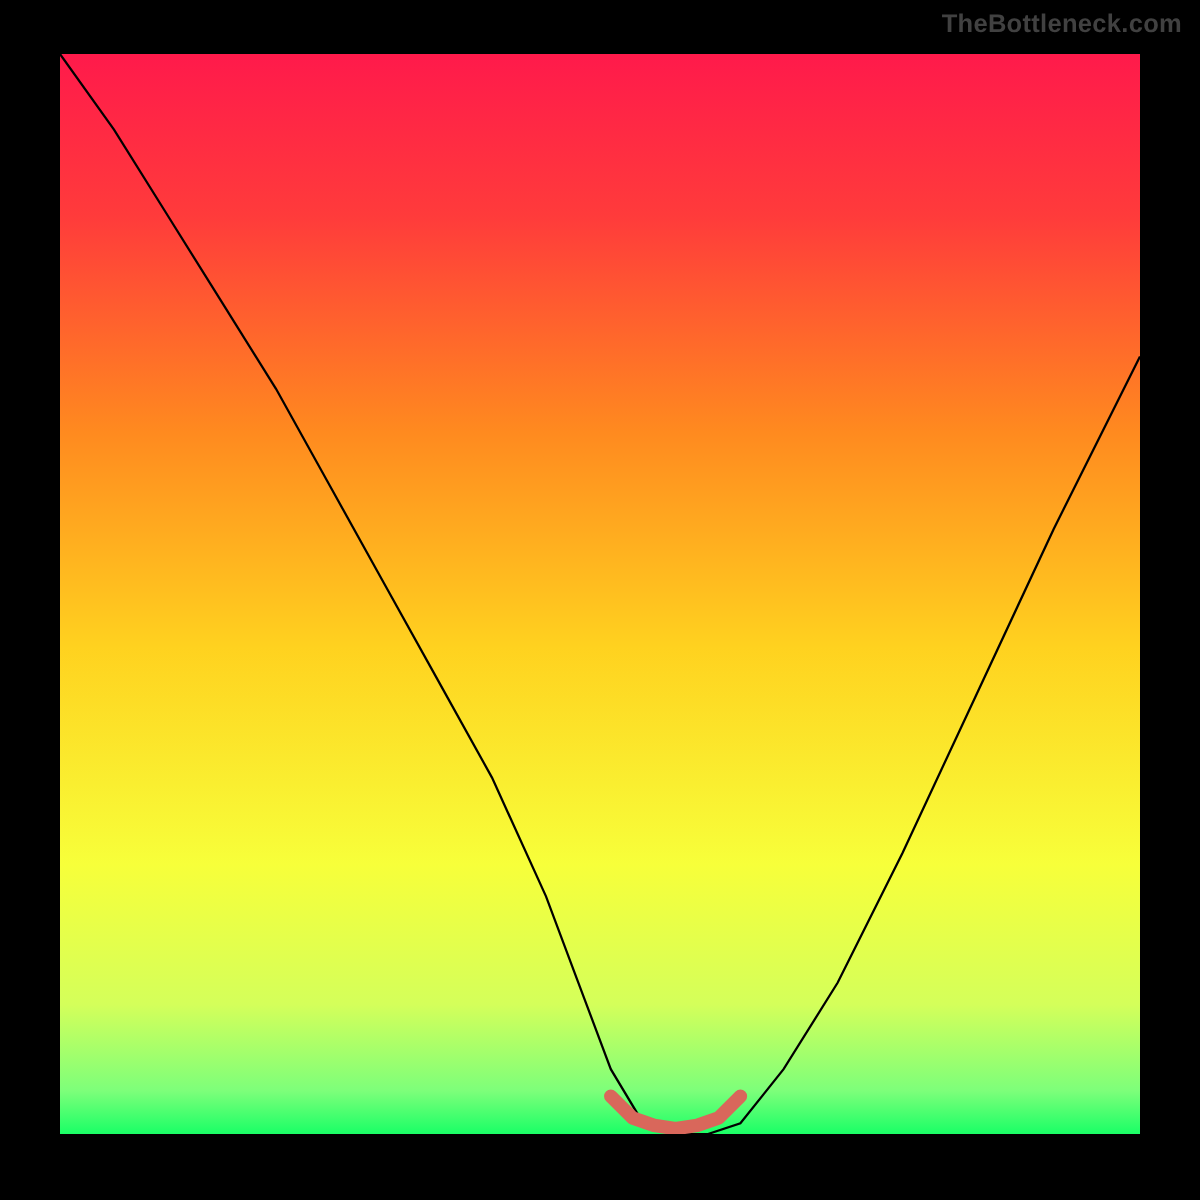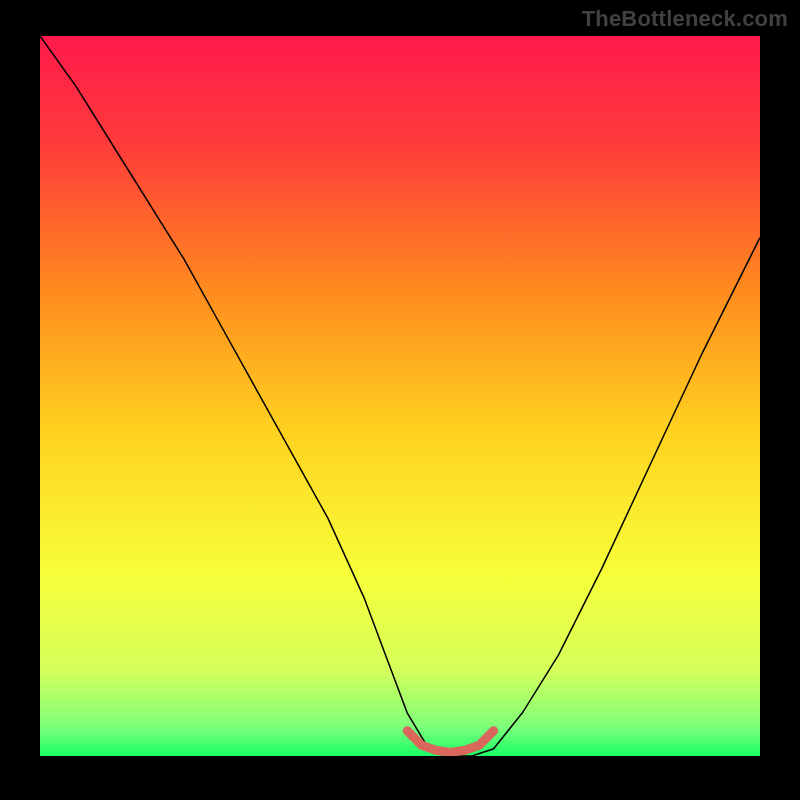--- a/index.html
+++ b/index.html
@@ -16,21 +16,21 @@
     top: 0;
     width: 800px;
     height: 800px;
     background: #000;
   }
   .watermark {
     position: absolute;
     top: 6px;
     right: 12px;
     font-family: Arial, Helvetica, sans-serif;
-    font-size: 22px;
+    font-size: 17px;
     font-weight: 600;
     color: #414141;
     letter-spacing: 0.2px;
   }
   svg.plot {
     position: absolute;
     left: 40px;
     top: 36px;
     width: 720px;
     height: 720px;

